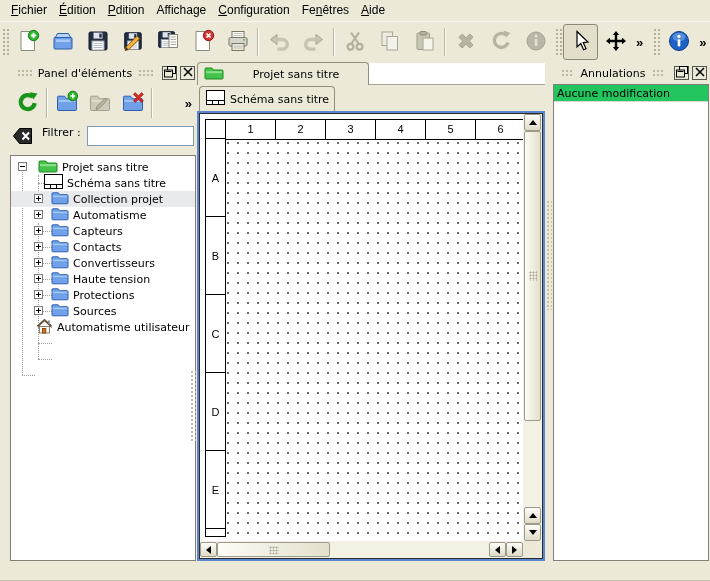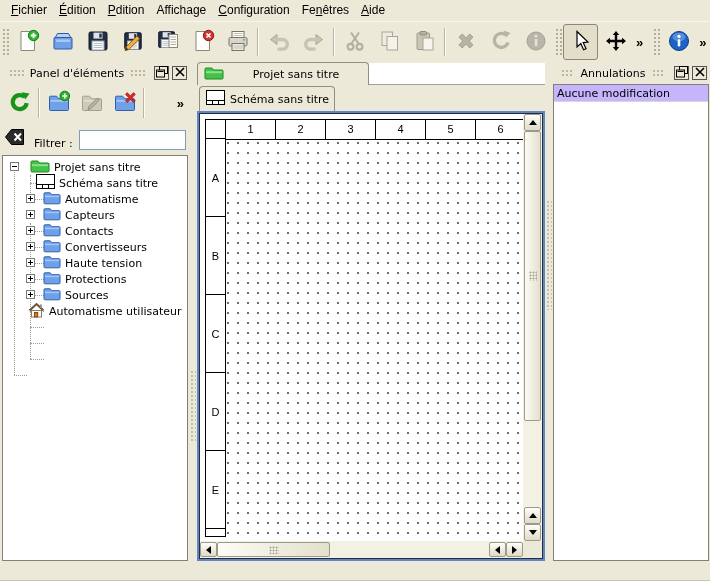--- a/index.html
+++ b/index.html
@@ -23,45 +23,45 @@
 .chev { font-size:13px; font-weight:bold; padding:0 3px; }
 
 
 .dock-title { height:18px; display:flex; align-items:center; padding:0 3px; font-family:"DejaVu Sans", sans-serif; }
 .dock-title .tex { flex:1; height:10px; margin:0 6px;
   background-image: radial-gradient(circle, #bcb8a0 1.05px, rgba(0,0,0,0) 1.35px);
   background-size:4px 4px; background-position:0 1px; }
 .dock-title .ttl { font-size:11px; }
 .dock-btn { width:15px; height:14px; border:1px solid #55554f; margin-left:3px; display:flex; align-items:center; justify-content:center; background:transparent; }
 
-.dock-left { position:absolute; left:0; top:62px; width:190px; height:500px; }
+.dock-left { position:absolute; left:8px; top:62px; width:190px; height:500px; }
 .dock-left .dock-title { margin-top:2px; }
 .panel-toolbar { height:42px; display:flex; align-items:center; padding-left:3px; position:relative; }
 .pt-btn { width:33px; height:34px; display:flex; align-items:center; justify-content:center; }
 .pt-sep { width:2px; height:30px; margin:0 2px; border-left:1px solid #b9b5a4; border-right:1px solid #fdfcf8; }
 .pt-chev { position:absolute; right:6px; top:14px; font-size:13px; font-weight:bold; }
-.filter-row { height:24px; display:flex; align-items:flex-end; padding-left:4px; margin-top:2px; font-family:"DejaVu Sans", sans-serif; font-size:11px; }
+.filter-row { height:24px; display:flex; align-items:flex-start; padding-left:4px; margin-top:2px; font-family:"DejaVu Sans", sans-serif; font-size:11px; }
 .filter-label { margin:0 4px 0 8px; }
 .filter-input { width:107px; height:20px; border:1px solid #7f9db9; background:#fff; margin-left:2px; font-size:11px; padding:0 2px; }
 
 .tree { position:absolute; left:2px; top:93px; width:186px; height:406px; background:#fff; border:1px solid #848078; overflow:hidden; font-family:"DejaVu Sans", sans-serif; font-size:11px; }
 .tree-inner { position:relative; width:100%; height:100%; padding-top:3px; }
 .tree-row { position:relative; height:16px; display:flex; align-items:center; }
 .tree-row .label { margin-left:4px; white-space:nowrap; }
 .expander { position:absolute; width:9px; height:9px; background:#fff; border:1px solid #7a7a7a; top:3px; }
 .expander .h { position:absolute; left:1px; top:3px; width:5px; height:1px; background:#000; }
 .expander .v { position:absolute; left:3px; top:1px; width:1px; height:5px; background:#000; }
 .guide { position:absolute; border-left:1px dotted #9a9a9a; width:0; }
 .gstub { position:absolute; border-top:1px dotted #9a9a9a; height:0; }
 .ticon { display:inline-block; flex:none; }
 
 .dock-right { position:absolute; left:552px; top:62px; width:158px; height:500px; }
 .dock-right .dock-title { margin-top:2px; }
 .undo-list { position:absolute; left:1px; top:22px; width:156px; height:477px; background:#fff; border:1px solid #848078; font-family:"DejaVu Sans", sans-serif; font-size:11px; }
-.undo-item { height:17px; line-height:17px; padding-left:3px; background:#c4b5fd; border-bottom:1px solid #d9d9cd; }
+.undo-item { height:17px; line-height:17px; padding-left:3px; background:#22c55e; border-bottom:1px solid #d9d9cd; }
 
 
 .split { position:absolute; width:6px;
   background-image: radial-gradient(circle, #c2bea8 1px, rgba(0,0,0,0) 1.3px);
   background-size:4px 4px; }
 
 
 .tabbar { position:absolute; left:197px; top:62px; width:348px; height:23px; font-family:"DejaVu Sans", sans-serif; font-size:11px; }
 .proj-tab { position:absolute; left:0; top:0; width:172px; height:23px; background:#ece9d8; border:1px solid #91907f; border-bottom:none; border-radius:4px 4px 0 0; display:flex; align-items:center; padding-left:6px; white-space:nowrap; }
 .proj-tab .tabtext { flex:1; text-align:center; }
@@ -356,20 +356,31 @@
               </svg></span>
             <span class="label">Projet sans titre</span>
           </div>
           <div class="tree-row">
             <span class="ticon" style="margin-left: 33px;"><svg width="19" height="15" viewBox="0 0 19 15" xmlns="http://www.w3.org/2000/svg">
                 <rect x="0.5" y="0.5" width="18" height="14" fill="#fff" stroke="#000"></rect>
                 <path d="M0.5 10.5h18M6.5 10.5v4M12.5 10.5v4" stroke="#000"></path>
               </svg></span>
             <span class="label">Schéma sans titre</span>
           </div>
+          <div class="tree-row" style="background: rgb(232, 234, 237);">
+            <span class="expander" style="left: 23px;">
+              <span class="h"></span>
+              <span class="v"></span>
+            </span>
+            <span class="ticon" style="margin-left: 40px;"><svg width="18" height="15" viewBox="0 0 18 15" xmlns="http://www.w3.org/2000/svg">
+                <path d="M1 4 v9 a0.8 0.8 0 0 0 0.8 0.8 h14.4 a0.8 0.8 0 0 0 0.8-0.8 V5.5 a0.8 0.8 0 0 0-0.8-0.8 H8.8 L7.2 2.8 H1.8 A0.8 0.8 0 0 0 1 3.6z" fill="#6fa0e8" stroke="#2e5fb0"></path>
+                <path d="M1.8 5.6h14.4v1.6H1.8z" fill="#a5c6f3"></path>
+              </svg></span>
+            <span class="label">Collection projet</span>
+          </div>
           <div class="tree-row">
             <span class="expander" style="left: 23px;">
               <span class="h"></span>
               <span class="v"></span>
             </span>
             <span class="ticon" style="margin-left: 40px;"><svg width="18" height="15" viewBox="0 0 18 15" xmlns="http://www.w3.org/2000/svg">
                 <path d="M1 4 v9 a0.8 0.8 0 0 0 0.8 0.8 h14.4 a0.8 0.8 0 0 0 0.8-0.8 V5.5 a0.8 0.8 0 0 0-0.8-0.8 H8.8 L7.2 2.8 H1.8 A0.8 0.8 0 0 0 1 3.6z" fill="#6fa0e8" stroke="#2e5fb0"></path>
                 <path d="M1.8 5.6h14.4v1.6H1.8z" fill="#a5c6f3"></path>
               </svg></span>
             <span class="label">Automatisme</span>

